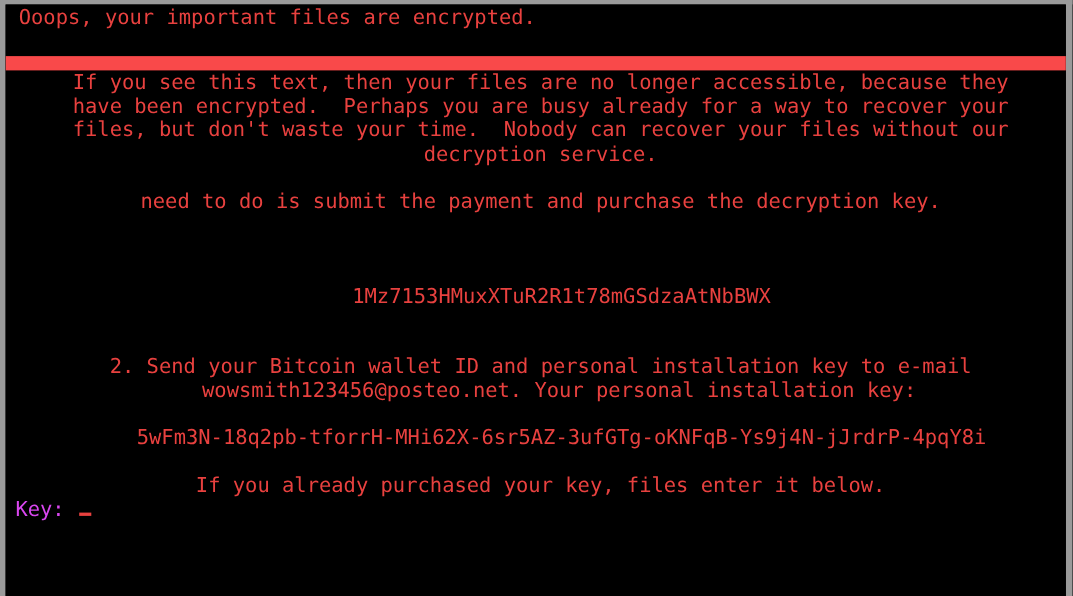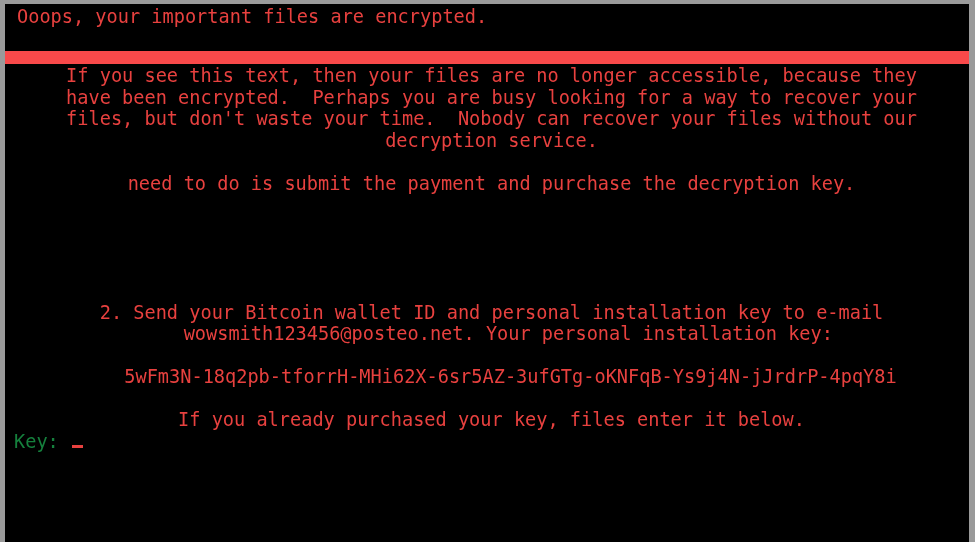--- a/index.html
+++ b/index.html
@@ -91,55 +91,56 @@
   .cursor {
     display: inline-block;
     width: 11px;
     border-bottom: 3px solid #e8413f;
     vertical-align: baseline;
     margin-left: 2px;
     height: 14px;
   }
 
   .key-prompt {
-    color: #15803d;
+    color: #d946ef;
     white-space: pre;
     font-size: 18.6px;
     line-height: 21.5px;
   }
 </style>
 </head>
 <body>
 
 <div id="ransom-window">
   <div id="screen-body">
 
     <div class="headline">Ooops, your important files are encrypted.</div>
 
     <div class="separator"></div>
 
     <div class="body-text">
 
       <div class="para">If you see this text, then your files are no longer accessible, because they</div>
-      <div class="para">have been encrypted.  Perhaps you are busy looking for a way to recover your</div>
+      <div class="para">have been encrypted.  Perhaps you are busy already for a way to recover your</div>
       <div class="para">files, but don't waste your time.  Nobody can recover your files without our</div>
       <div class="para">decryption service.</div>
 
       <div class="spacer"></div>
 
       <div class="para">need to do is submit the payment and purchase the decryption key.</div>
 
       <div class="spacer"></div>
 
 
       <div class="spacer"></div>
 
 
       <div class="spacer"></div>
 
+      <div class="para indent">1Mz7153HMuxXTuR2R1t78mGSdzaAtNbBWX</div>
 
       <div class="spacer"></div>
       <div class="spacer"></div>
 
       <div class="para">2. Send your Bitcoin wallet ID and personal installation key to e-mail</div>
       <div class="para">   wowsmith123456@posteo.net. Your personal installation key:</div>
 
       <div class="spacer"></div>
 
       <div class="para indent">5wFm3N-18q2pb-tforrH-MHi62X-6sr5AZ-3ufGTg-oKNFqB-Ys9j4N-jJrdrP-4pqY8i</div>

